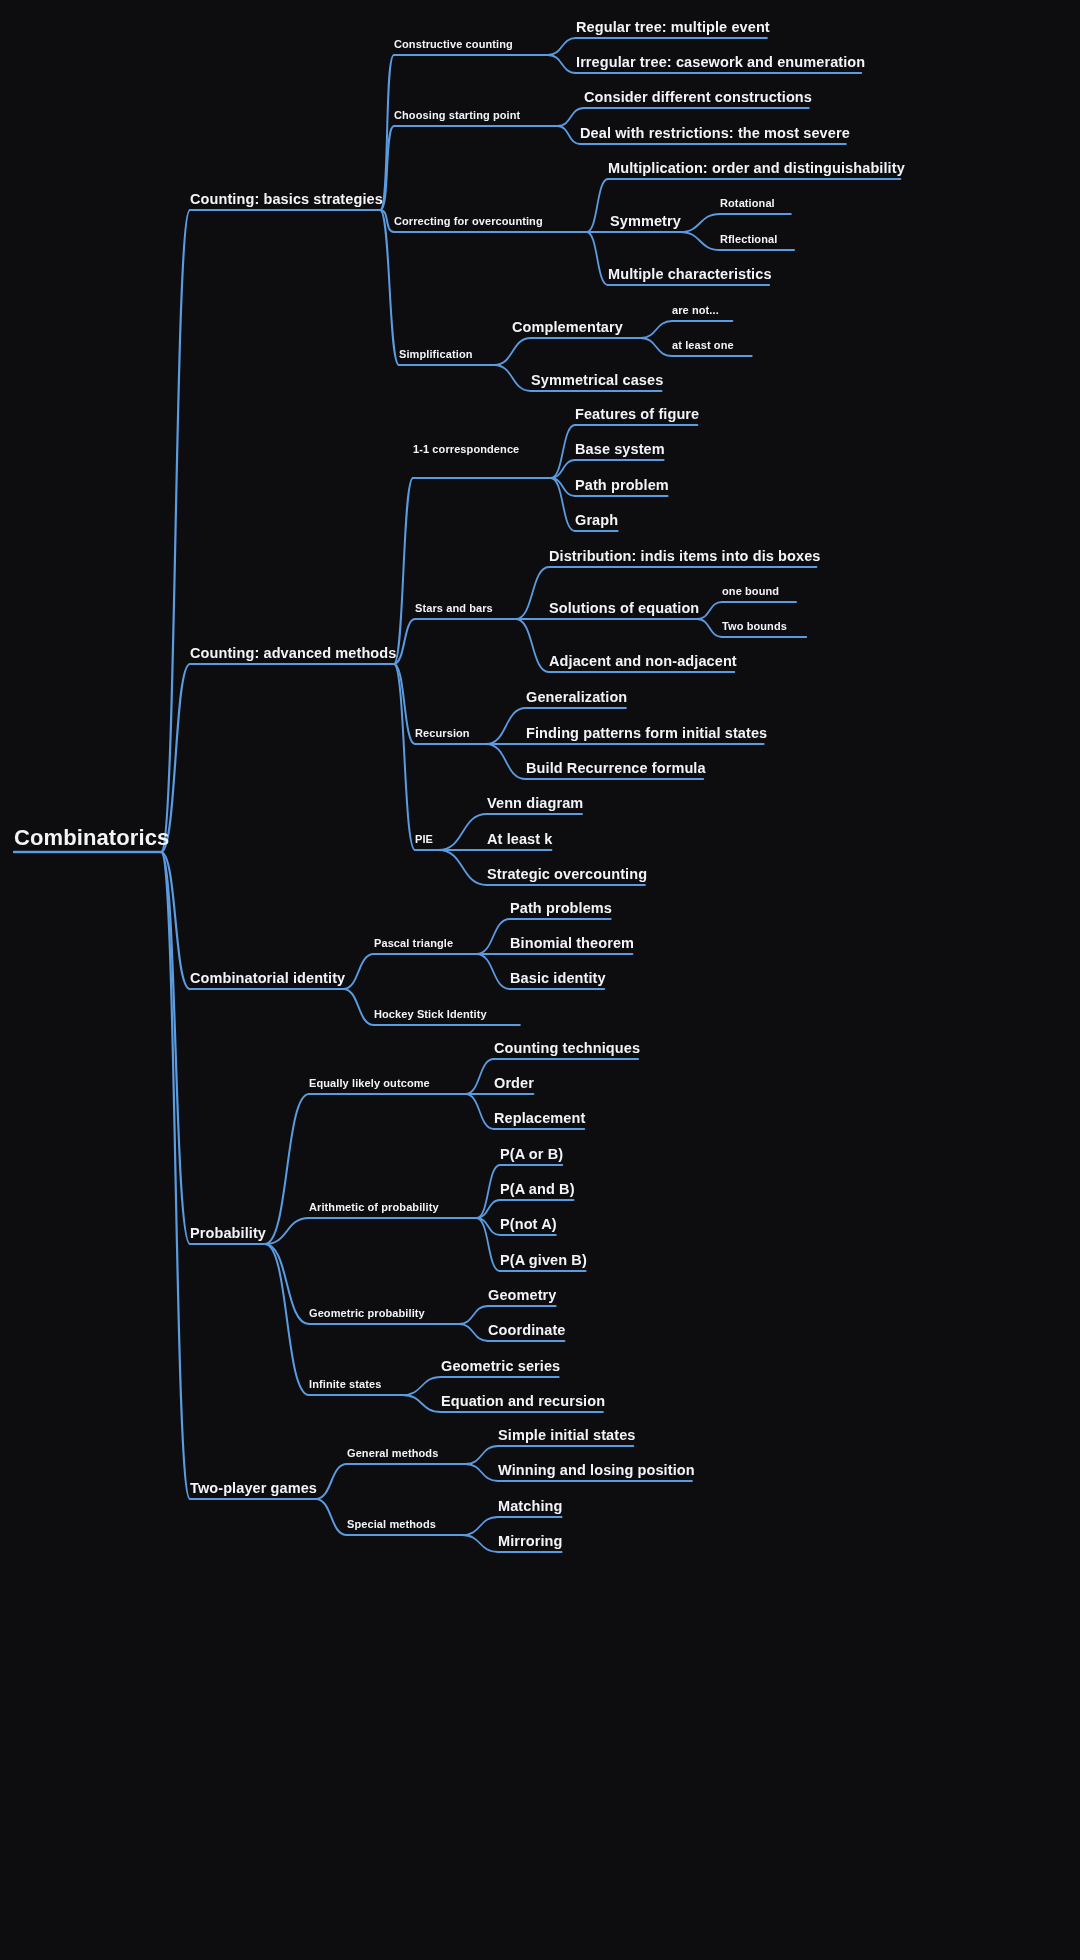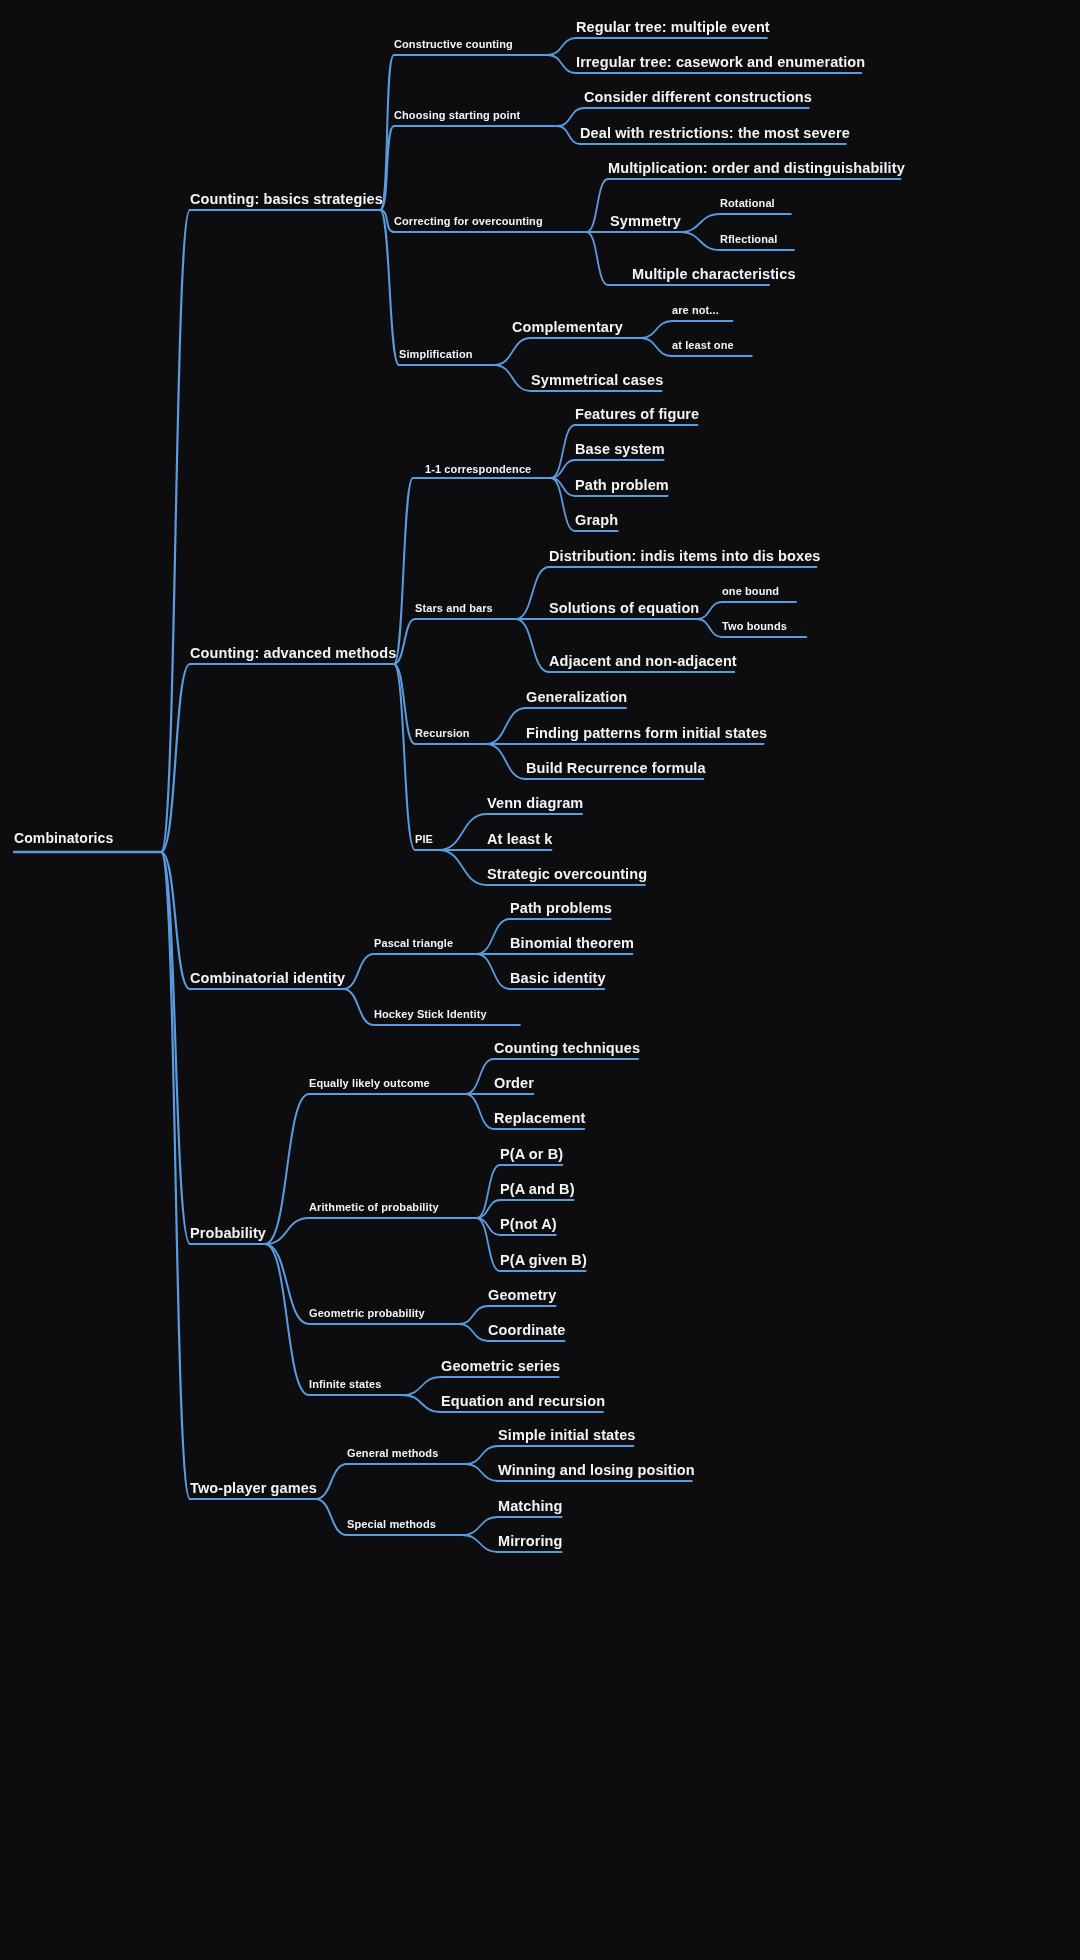--- a/index.html
+++ b/index.html
@@ -3,21 +3,21 @@
 <meta charset="utf-8">
 <style>
   html,body{margin:0;padding:0;background:#0d0d10;}
   body{width:1080px;height:1960px;overflow:hidden;
        font-family:"Liberation Sans",sans-serif;}
   #stage{position:relative;width:1080px;height:1960px;background:#0d0d10;}
   svg#links{position:absolute;left:0;top:0;width:1080px;height:1960px;}
   .node{position:absolute;color:#f2f4f7;white-space:nowrap;
         font-weight:bold;letter-spacing:.1px;
         transform:translateY(-50%);}
-  .lvl0{font-size:14px;font-weight:bold;}
+  .lvl0{font-size:22px;font-weight:bold;}
   .lvl1{font-size:14.5px;}
   .lvl2{font-size:11px;}
   .lvl3{font-size:14.5px;}
   .lvl4{font-size:11px;}
 </style>
 </head>
 <body>
 
 <div id="stage">
   <svg id="links" viewBox="0 0 1080 1960" preserveAspectRatio="none">
@@ -164,28 +164,28 @@
       <div class="node lvl3" style="left: 576px; top: 27px;">Regular tree: multiple event</div>
       <div class="node lvl3" style="left: 576px; top: 62px;">Irregular tree: casework and enumeration</div>
       <div class="node lvl2" style="left: 394px; top: 115px;">Choosing starting point</div>
       <div class="node lvl3" style="left: 584px; top: 97px;">Consider different constructions</div>
       <div class="node lvl3" style="left: 580px; top: 133px;">Deal with restrictions: the most severe</div>
       <div class="node lvl2" style="left: 394px; top: 221px;">Correcting for overcounting</div>
       <div class="node lvl3" style="left: 608px; top: 168px;">Multiplication: order and distinguishability</div>
       <div class="node lvl3" style="left: 610px; top: 221px;">Symmetry</div>
       <div class="node lvl4" style="left: 720px; top: 203px;">Rotational</div>
       <div class="node lvl4" style="left: 720px; top: 239px;">Rflectional</div>
-      <div class="node lvl3" style="left: 632px; top: 274px;">Multiple characteristics</div>
+      <div class="node lvl3" style="left: 608px; top: 274px;">Multiple characteristics</div>
       <div class="node lvl2" style="left: 399px; top: 354px;">Simplification</div>
       <div class="node lvl3" style="left: 512px; top: 327px;">Complementary</div>
       <div class="node lvl4" style="left: 672px; top: 310px;">are not...</div>
       <div class="node lvl4" style="left: 672px; top: 345px;">at least one</div>
       <div class="node lvl3" style="left: 531px; top: 380px;">Symmetrical cases</div>
       <div class="node lvl1" style="left: 190px; top: 653px;">Counting: advanced methods</div>
-      <div class="node lvl2" style="left: 413px; top: 469px; margin-left: 12px;">1-1 correspondence</div>
+      <div class="node lvl2" style="left: 413px; top: 449px;">1-1 correspondence</div>
       <div class="node lvl3" style="left: 575px; top: 414px;">Features of figure</div>
       <div class="node lvl3" style="left: 575px; top: 449px;">Base system</div>
       <div class="node lvl3" style="left: 575px; top: 485px;">Path problem</div>
       <div class="node lvl3" style="left: 575px; top: 520px;">Graph</div>
       <div class="node lvl2" style="left: 415px; top: 608px;">Stars and bars</div>
       <div class="node lvl3" style="left: 549px; top: 556px;">Distribution: indis items into dis boxes</div>
       <div class="node lvl3" style="left: 549px; top: 608px;">Solutions of equation</div>
       <div class="node lvl4" style="left: 722px; top: 591px;">one bound</div>
       <div class="node lvl4" style="left: 722px; top: 626px;">Two bounds</div>
       <div class="node lvl3" style="left: 549px; top: 661px;">Adjacent and non-adjacent</div>

